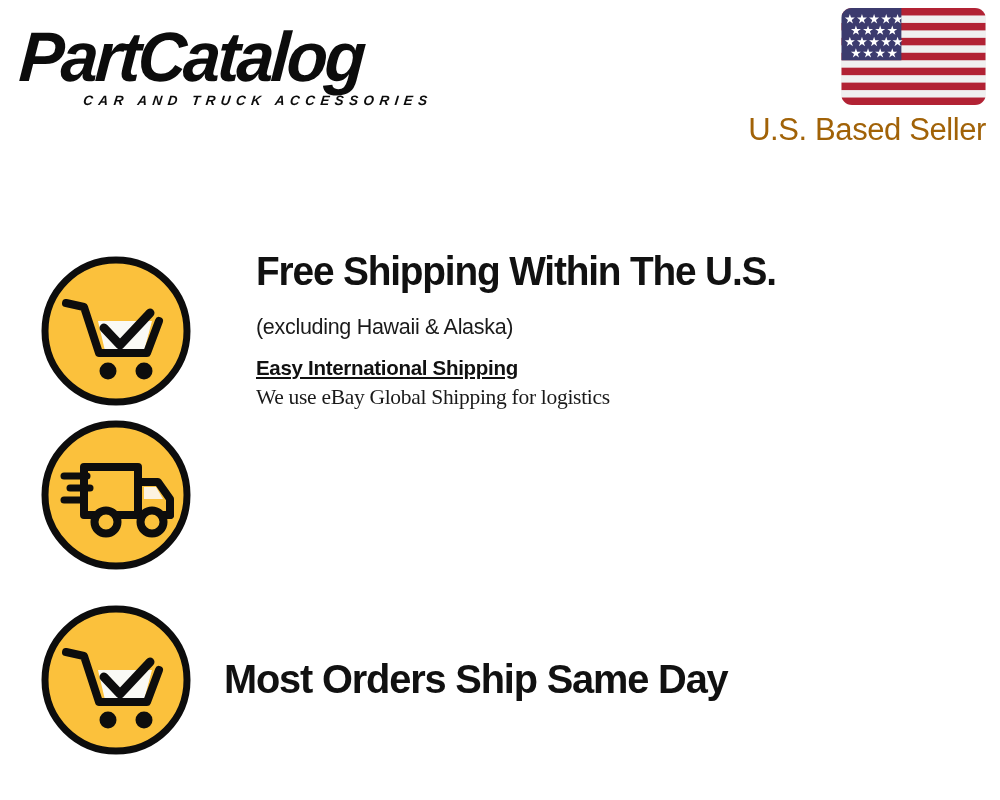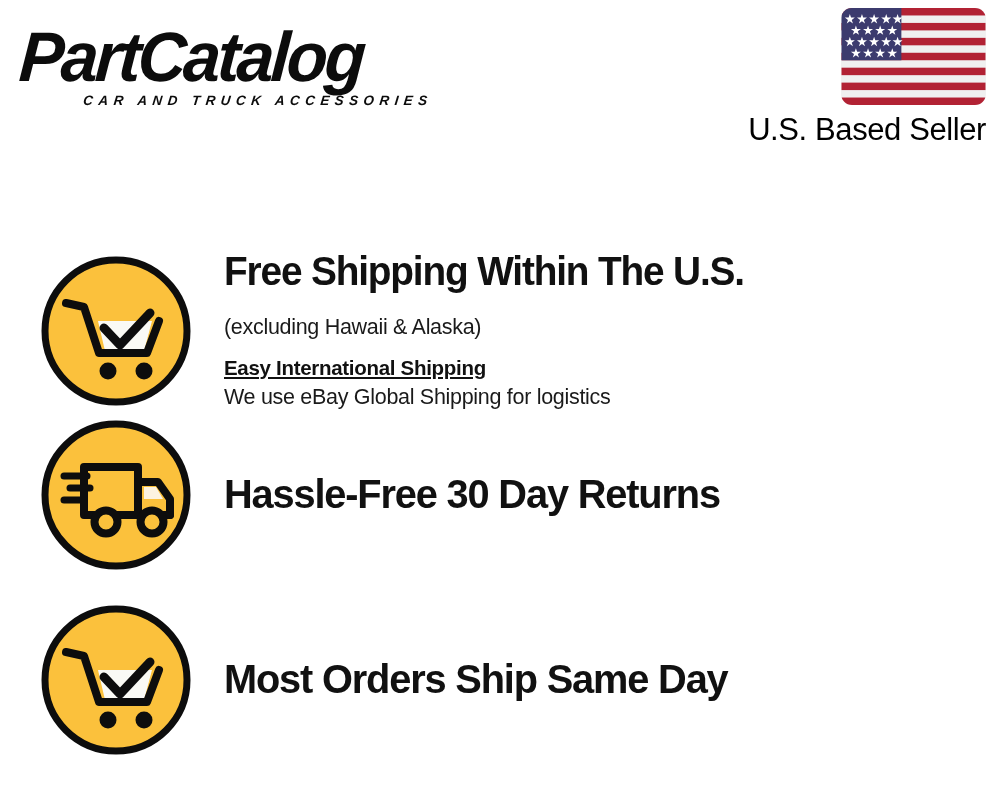--- a/index.html
+++ b/index.html
@@ -85,39 +85,39 @@
     background: #f2f2f2;
   }
   .flag svg { display: block; width: 100%; height: 100%; }
   .seller-text {
     margin-top: 7px;
     font-family: "Liberation Sans", sans-serif;
     font-weight: 400;
     font-size: 31px;
     line-height: 36px;
     letter-spacing: -0.4px;
-    color: #000000;
+    color: #a16207;
     white-space: nowrap;
   }
 
   
   .features {
     position: absolute;
     left: 0;
     top: 240px;
     width: 1000px;
   }
   .feature-row {
     position: absolute;
     left: 40px;
     width: 940px;
     display: flex;
     align-items: center;
   }
-  .feature-row.row-1 { top: 8px; }
+  .feature-row.row-1 { top: 8px; gap: 32px; }
   .feature-row.row-2 { top: 179px; }
   .feature-row.row-3 { top: 364px; }
 
   .feature-icon {
     flex: 0 0 auto;
     width: 152px;
     height: 152px;
     position: relative;
   }
   .feature-icon svg { display: block; width: 152px; height: 152px; }
@@ -155,21 +155,21 @@
     font-weight: 700;
     font-size: 20.5px;
     line-height: 26px;
     letter-spacing: -0.3px;
     color: #111111;
     white-space: nowrap;
     text-decoration: underline;
   }
   .feature-sub-note {
     margin-top: 2px;
-    font-family: Liberation Sans, sans-serif;
+    font-family: Liberation Serif, serif;
     font-weight: 400;
     font-size: 21.5px;
     line-height: 28px;
     letter-spacing: -0.3px;
     color: #1a1a1a;
     white-space: nowrap;
   }
   .row-2 .feature-title,
   .row-3 .feature-title { font-size: 41px; }
 </style>
@@ -269,23 +269,20 @@
 
         <path d="M98 63 L118 63 L130 80 L130 96 L98 96 Z" fill="none" stroke="#0d0d0d" stroke-width="8" stroke-linejoin="round"></path>
 
         <polygon points="104,68 116,68 123,80 104,80" fill="#FDF3E0"></polygon>
 
         <line x1="48" y1="96" x2="130" y2="96" stroke="#0d0d0d" stroke-width="8" stroke-linecap="round"></line>
 
         <circle cx="66" cy="103" r="11.5" fill="#FBC13C" stroke="#0d0d0d" stroke-width="8"></circle>
         <circle cx="112" cy="103" r="11.5" fill="#FBC13C" stroke="#0d0d0d" stroke-width="8"></circle>
       </svg>
-    </div>
-    <div class="feature-text">
-      <div class="feature-title">Hassle-Free 30 Day Returns</div>
     </div>
   </div>
 
   <div class="feature-row row-3">
     <div class="feature-icon">
       <svg viewBox="0 0 152 152" xmlns="http://www.w3.org/2000/svg" aria-hidden="true">
         <circle cx="76" cy="76" r="71" fill="#FBC13C" stroke="#0d0d0d" stroke-width="7"></circle>
         <polygon points="58,66 112,66 104,96 65,96" fill="#FAFAF5"></polygon>
         <path d="M26 48 L44 52 L59 98 L107 98 L119 66" fill="none" stroke="#0d0d0d" stroke-width="8" stroke-linecap="round" stroke-linejoin="round"></path>
         <path d="M64 73 L80 90 L110 58" fill="none" stroke="#0d0d0d" stroke-width="9" stroke-linecap="round" stroke-linejoin="round"></path>

